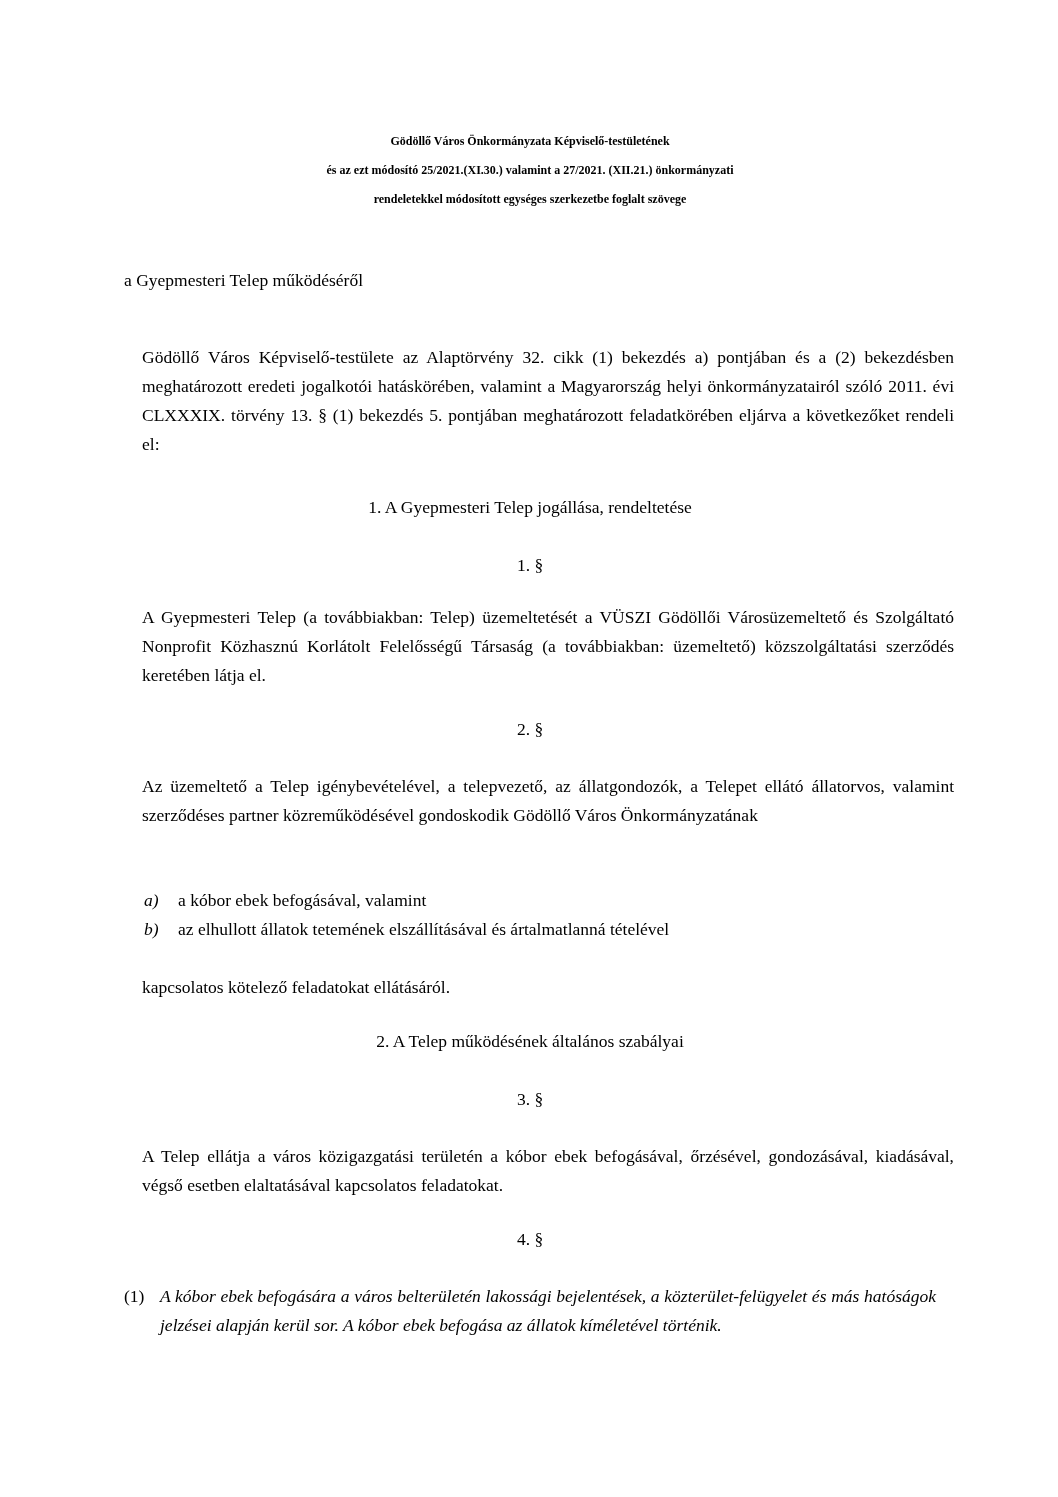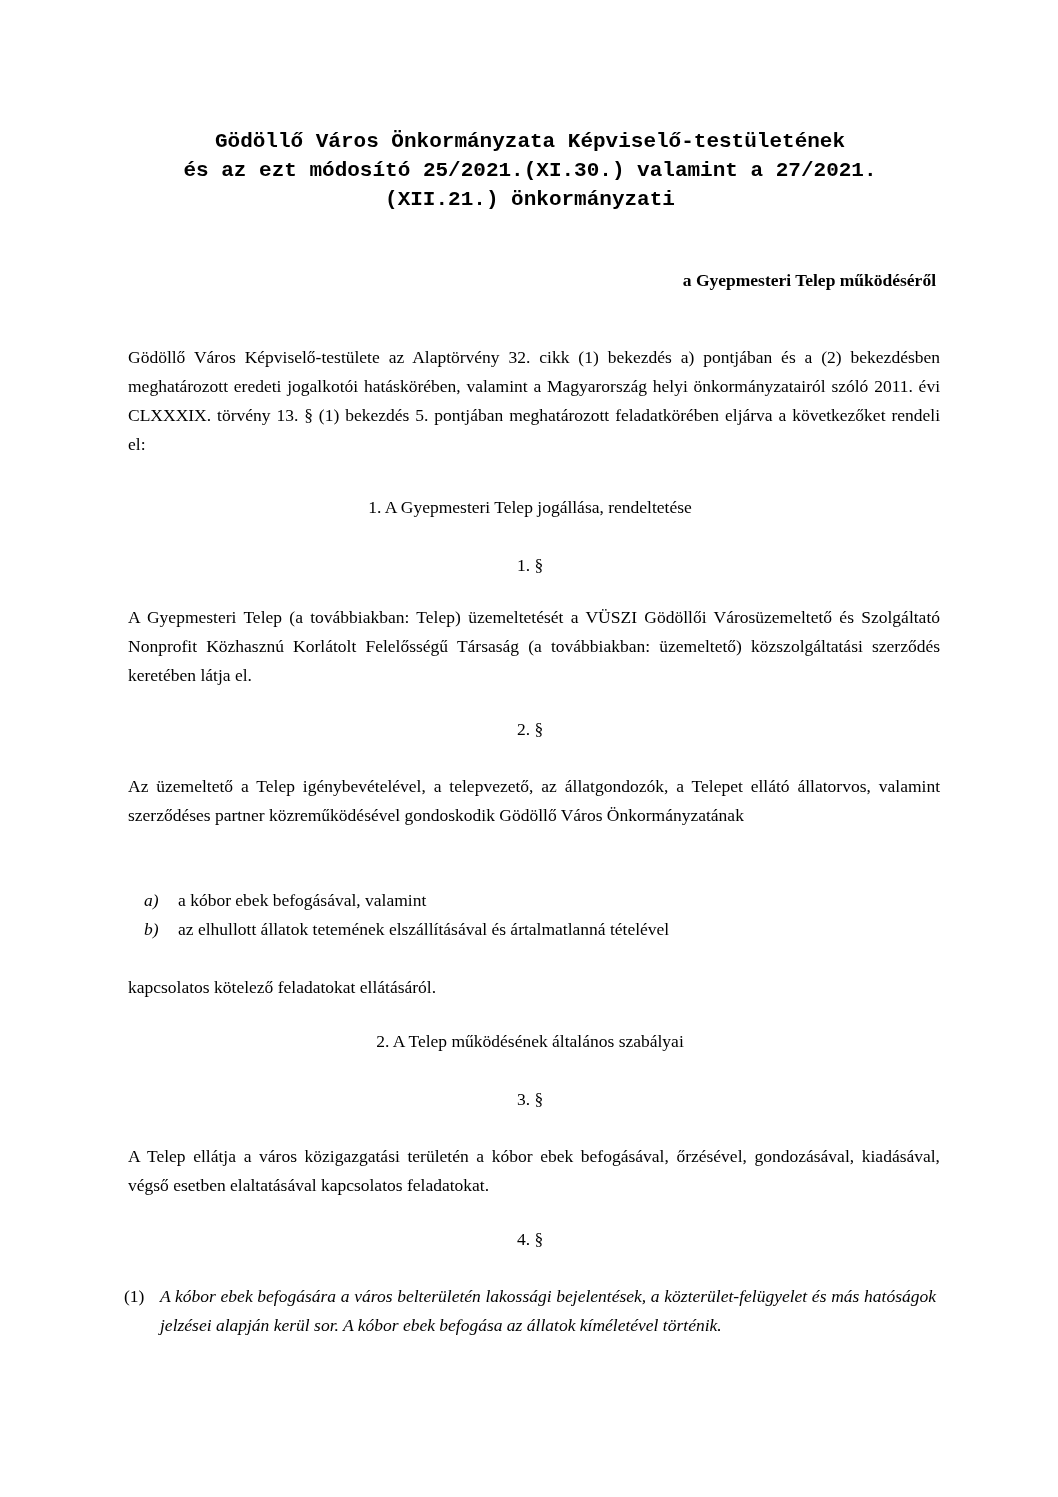--- a/index.html
+++ b/index.html
@@ -1,43 +1,44 @@
 <!DOCTYPE html>
 <html><head>
 <meta charset="utf-8">
 <style>
   html, body { margin: 0; padding: 0; background: #ffffff; }
   body { width: 1058px; height: 1497px; position: relative; overflow: hidden;
          font-family: "Liberation Serif", "DejaVu Serif", serif; color: #000; }
   .page { position: absolute; left: 124px; top: 0; width: 812px; }
   .title { position: absolute; left: 0; width: 812px; text-align: center;
-           font-weight: bold; font-size: 21px; line-height: 29px; top: 127px; font-family: Liberation Mono, monospace; }
-  .subtitle { position: absolute; left: 0; width: 812px; text-align: right;
-              font-weight: bold; font-size: 17.5px; top: 270px; }
-  .para { position: absolute; left: 4px; width: 812px; text-align: justify;
+           font-weight: bold; font-size: 12px; line-height: 29px; top: 127px; }
+  .subtitle { position: absolute; left: 0; width: 812px; text-align: left;
+              font-weight: normal; font-size: 17.5px; top: 270px; }
+  .para { position: absolute; left: 18px; width: 812px; text-align: justify;
           font-size: 17.5px; line-height: 29px; text-align-last: left; }
   .heading { position: absolute; left: 0; width: 812px; text-align: center;
              font-weight: normal; font-size: 17.5px; }
   .sect { position: absolute; left: 0; width: 812px; text-align: center; font-size: 17.5px; }
   .list { position: absolute; left: 20px; width: 792px; font-size: 17.5px; line-height: 29px; }
   .list .li { display: flex; }
   .list .mk { font-style: italic; width: 34px; }
   .numpara { position: absolute; left: 0; width: 812px; font-size: 17.5px; line-height: 29px; display: flex; }
   .numpara .num { width: 36px; flex: none; }
   .numpara .txt { text-align: justify; text-align-last: left; flex: 1; font-style: italic; }
   .line { display: block; }
 </style>
 </head>
 <body>
 
 <div class="page">
 
   <div class="title">
     <span class="line">Gödöllő Város Önkormányzata Képviselő-testületének</span>
     <span class="line">és az ezt módosító 25/2021.(XI.30.) valamint a 27/2021. (XII.21.) önkormányzati</span>
+    <span class="line">rendeletekkel módosított egységes szerkezetbe foglalt szövege</span>
   </div>
 
   <div class="subtitle">a Gyepmesteri Telep működéséről</div>
 
   <div class="para" style="top:343px;">Gödöllő Város Képviselő-testülete az Alaptörvény 32. cikk (1) bekezdés a) pontjában és a (2) bekezdésben meghatározott eredeti jogalkotói hatáskörében, valamint a Magyarország helyi önkormányzatairól szóló 2011. évi CLXXXIX. törvény 13. § (1) bekezdés 5. pontjában meghatározott feladatkörében eljárva a következőket rendeli el:</div>
 
   <div class="heading" style="top:497px;">1.  A Gyepmesteri Telep jogállása, rendeltetése</div>
 
   <div class="sect" style="top:555px;">1. §</div>
 

